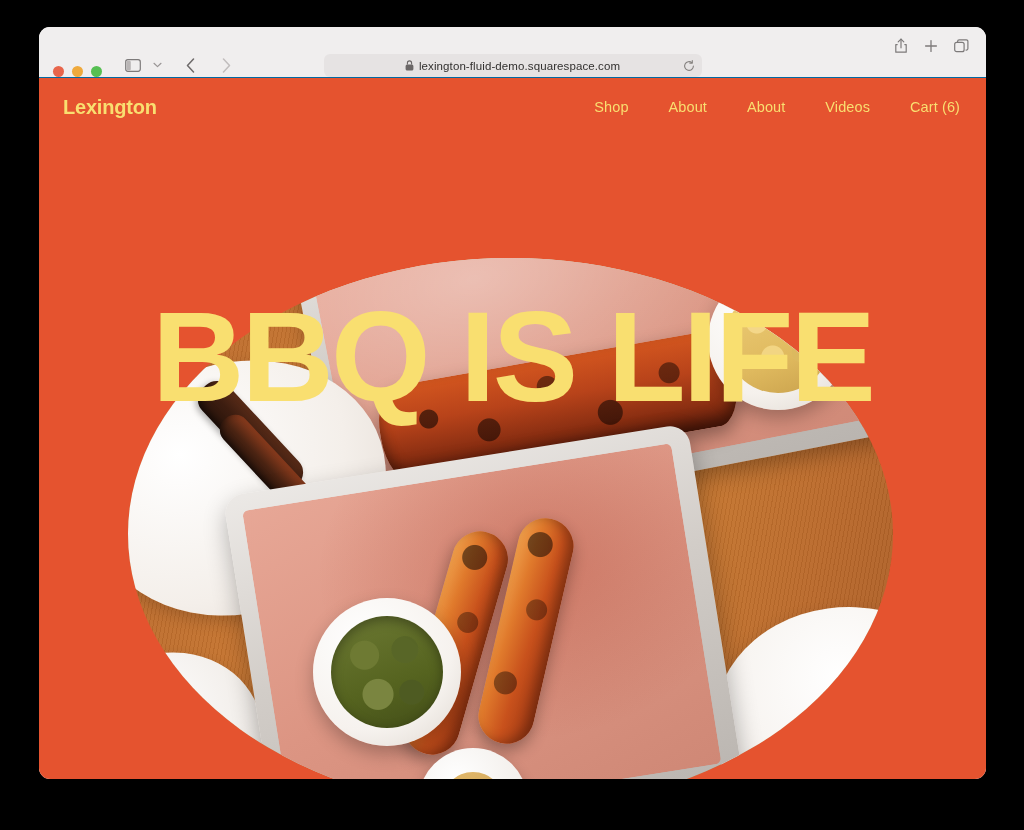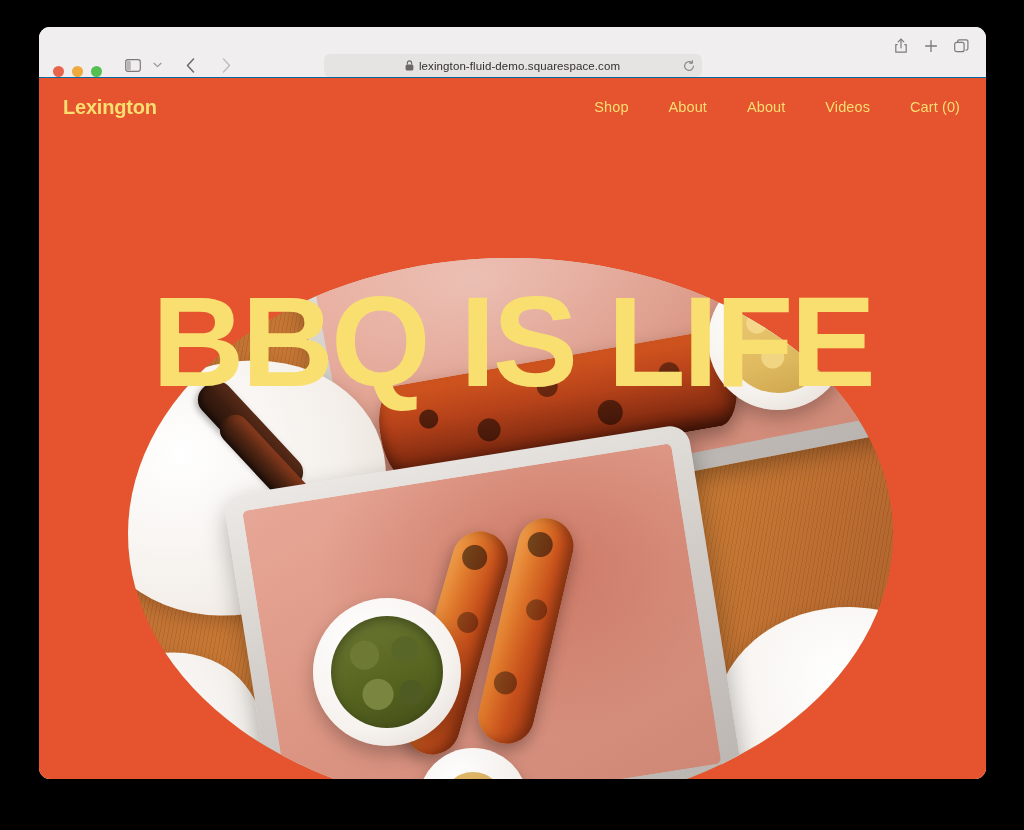--- a/index.html
+++ b/index.html
@@ -365,21 +365,21 @@
     border-radius: 50%;
     background: radial-gradient(ellipse at 40% 35%, #ffffff 0%, #f2eeea 64%, #ddd6cf 100%);
     transform: rotate(-14deg);
     box-shadow: 0 6px 14px rgba(0,0,0,0.2);
   }
 
   
   .hero-headline {
     position: absolute;
     left: 0;
-    top: 122px;
+    top: 137px;
     width: 100%;
     z-index: 5;
     text-align: center;
     color: #f9df70;
     font-size: 128px;
     line-height: 0.88;
     font-weight: bold;
     letter-spacing: -3px;
     white-space: nowrap;
     pointer-events: none;
@@ -469,21 +469,21 @@
 
     <div class="page">
 
       <div class="site-header">
         <div class="logo">Lexington</div>
         <nav class="site-nav">
           <a class="nav-link">Shop</a>
           <a class="nav-link">About</a>
           <a class="nav-link">About</a>
           <a class="nav-link">Videos</a>
-          <a class="nav-link">Cart (0)</a>
+          <a class="nav-link">Cart (6)</a>
         </nav>
       </div>
 
       <div class="hero-photo" aria-label="Barbecue ribs, sausages, collard greens and mac and cheese on metal trays over a wooden table">
         <div class="photo-inner">
           <div class="tray-top">
             <div class="paper"></div>
           </div>
           <div class="rib-slab"></div>
 

